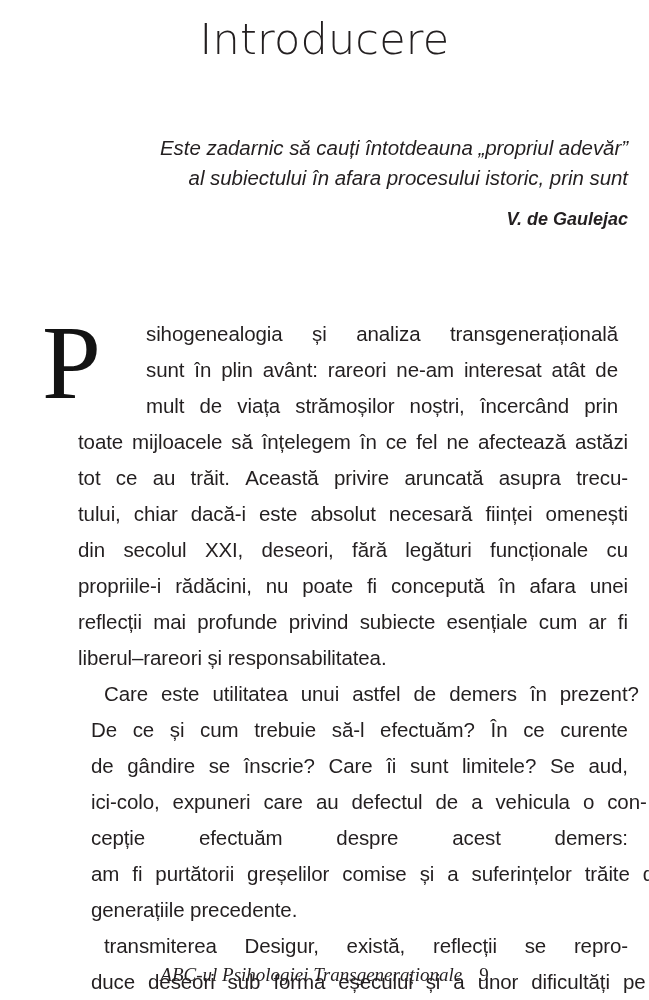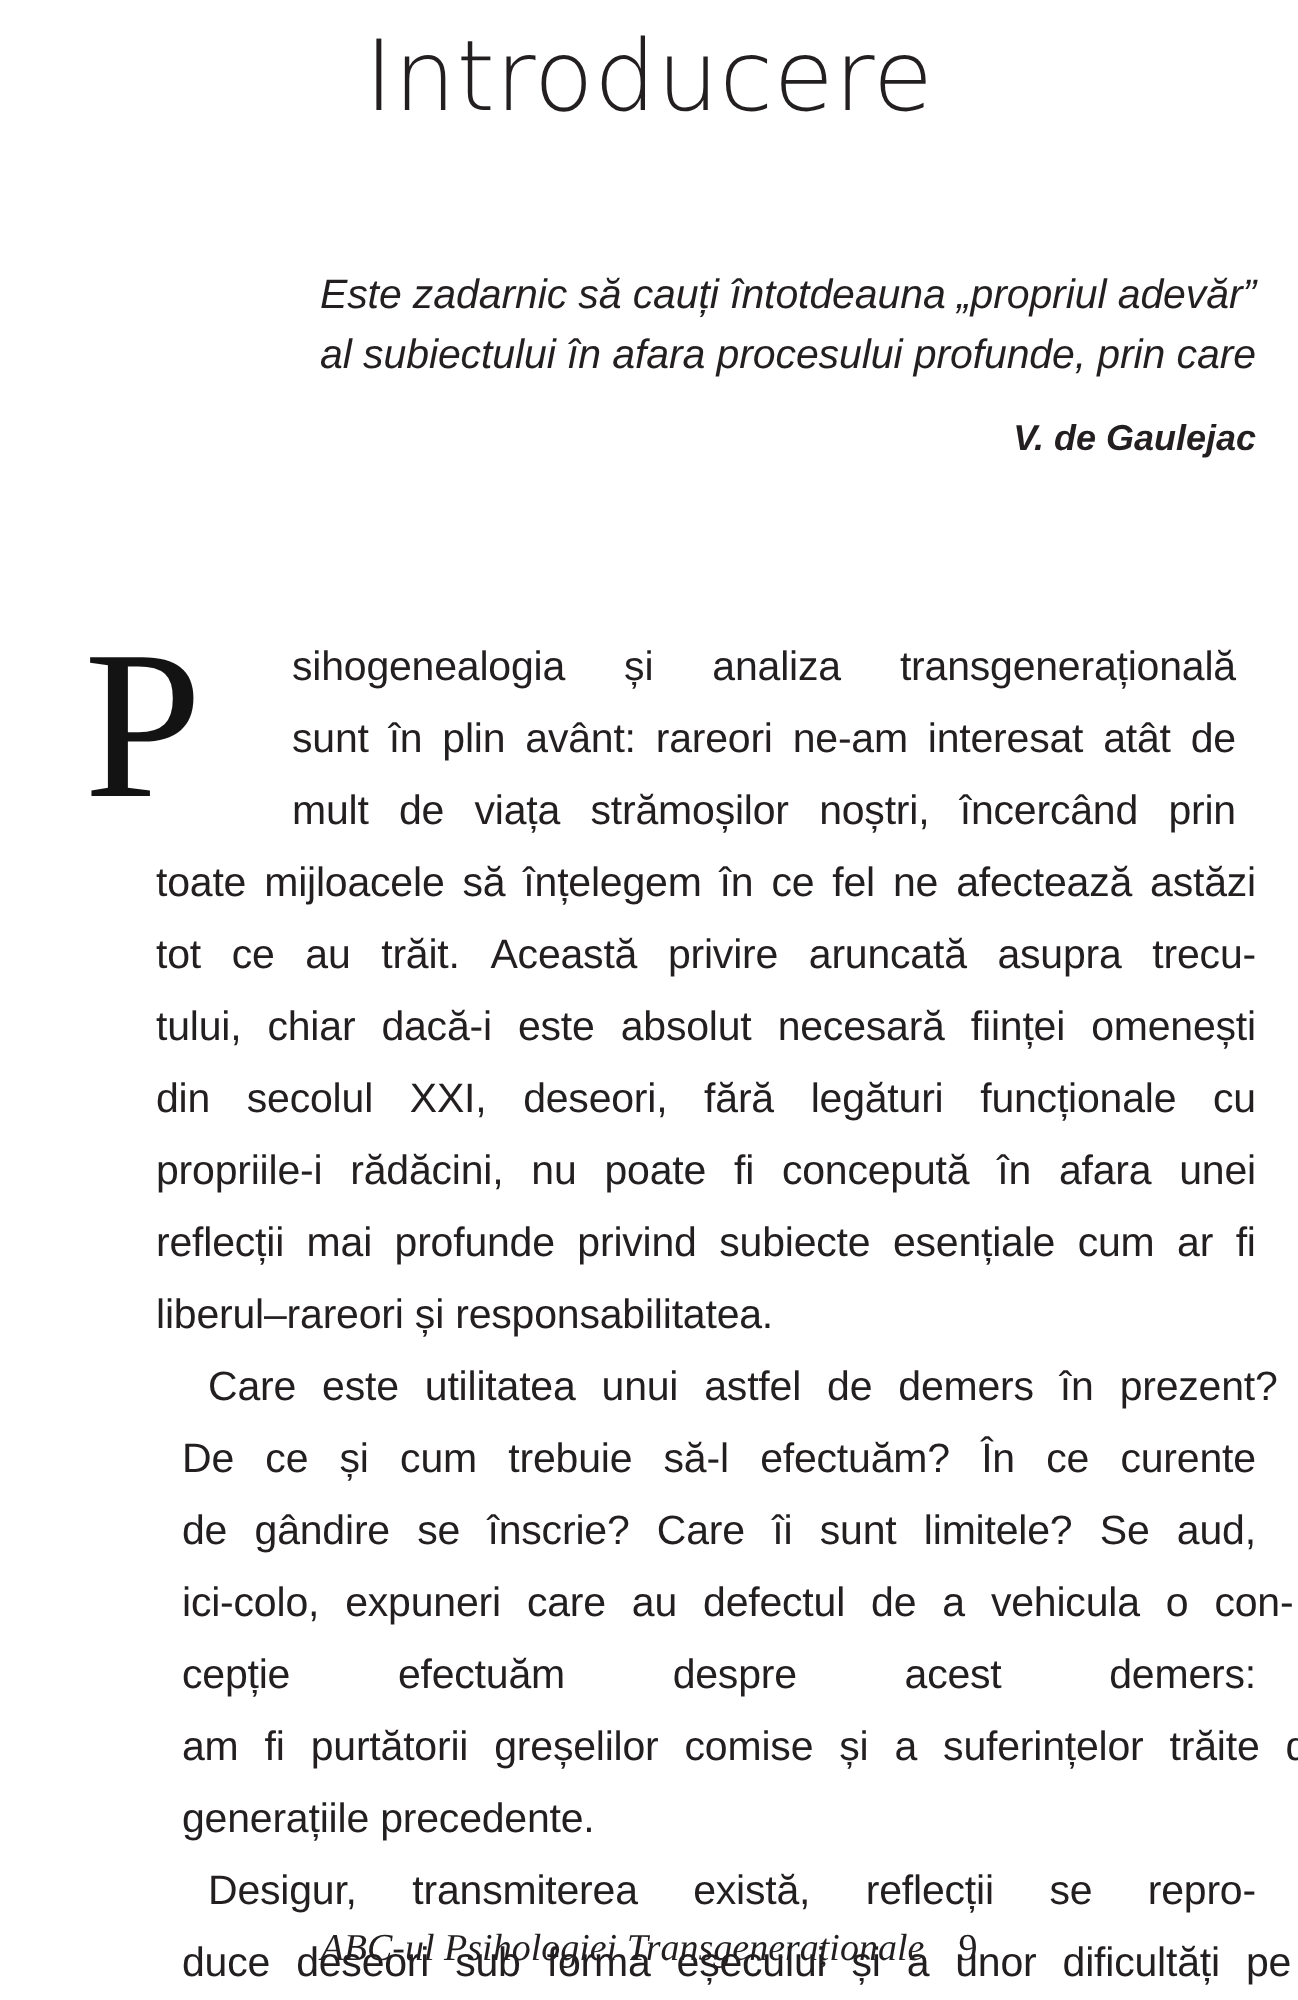--- a/index.html
+++ b/index.html
@@ -28,21 +28,21 @@
 
   
   .chapter-title {
     position: absolute;
     left: 0;
     top: 10px;
     width: 649px;
     text-align: center;
     font-family: "DejaVu Sans", "Liberation Sans", sans-serif;
     font-weight: 300;
-    font-size: 49px;
+    font-size: 43px;
     line-height: 58px;
     letter-spacing: 0.2px;
     color: #231f20;
   }
 
   
   .epigraph {
     position: absolute;
     left: 42px;
     top: 133px;
@@ -150,21 +150,21 @@
 </style>
 </head>
 <body>
 
 <div class="page">
 
   <div class="chapter-title">Introducere</div>
 
   <div class="epigraph">
     <div class="epigraph-line">Este zadarnic să cauți întotdeauna „propriul adevăr”</div>
-    <div class="epigraph-line">al subiectului în afara procesului profunde, prin care</div>
+    <div class="epigraph-line">al subiectului în afara procesului istoric, prin sunt</div>
     <div class="epigraph-source">V. de Gaulejac</div>
   </div>
 
   <div class="body-text">
 
     <div class="para para-first">
       <span class="dropcap">P</span>
 
       <div class="jline wrapline">
         <span style="white-space: pre; display: flex; justify-content: space-between; width: 472px;"><span style="white-space: pre;">sihogenealogia</span><span style="white-space: pre;">și</span><span style="white-space: pre;">analiza</span><span style="white-space: pre;">transgenerațională</span></span>
@@ -217,21 +217,21 @@
       <div class="jline">
         <span style="white-space: pre; display: flex; justify-content: space-between; width: 586px;"><span style="white-space: pre;">am</span><span style="white-space: pre;">fi</span><span style="white-space: pre;">purtătorii</span><span style="white-space: pre;">greșelilor</span><span style="white-space: pre;">comise</span><span style="white-space: pre;">și</span><span style="white-space: pre;">a</span><span style="white-space: pre;">suferințelor</span><span style="white-space: pre;">trăite</span><span style="white-space: pre;">de</span></span>
       </div>
       <div class="jline last">
         <span>generațiile precedente.</span>
       </div>
     </div>
 
     <div class="para">
       <div class="jline indent">
-        <span style="white-space: pre; display: flex; justify-content: space-between; width: 573px;"><span style="white-space: pre;">Desigur,</span><span style="white-space: pre;">transmiterea</span><span style="white-space: pre;">există,</span><span style="white-space: pre;">reflecții</span><span style="white-space: pre;">se</span><span style="white-space: pre;">repro-</span></span>
+        <span style="white-space: pre; display: flex; justify-content: space-between; width: 573px;"><span style="white-space: pre;">transmiterea</span><span style="white-space: pre;">Desigur,</span><span style="white-space: pre;">există,</span><span style="white-space: pre;">reflecții</span><span style="white-space: pre;">se</span><span style="white-space: pre;">repro-</span></span>
       </div>
       <div class="jline">
         <span style="white-space: pre; display: flex; justify-content: space-between; width: 586px;"><span style="white-space: pre;">duce</span><span style="white-space: pre;">deseori</span><span style="white-space: pre;">sub</span><span style="white-space: pre;">forma</span><span style="white-space: pre;">eșecului</span><span style="white-space: pre;">și</span><span style="white-space: pre;">a</span><span style="white-space: pre;">unor</span><span style="white-space: pre;">dificultăți</span><span style="white-space: pre;">pe</span></span>
       </div>
 
     </div>
 
   </div>
 
   <div class="footer">

